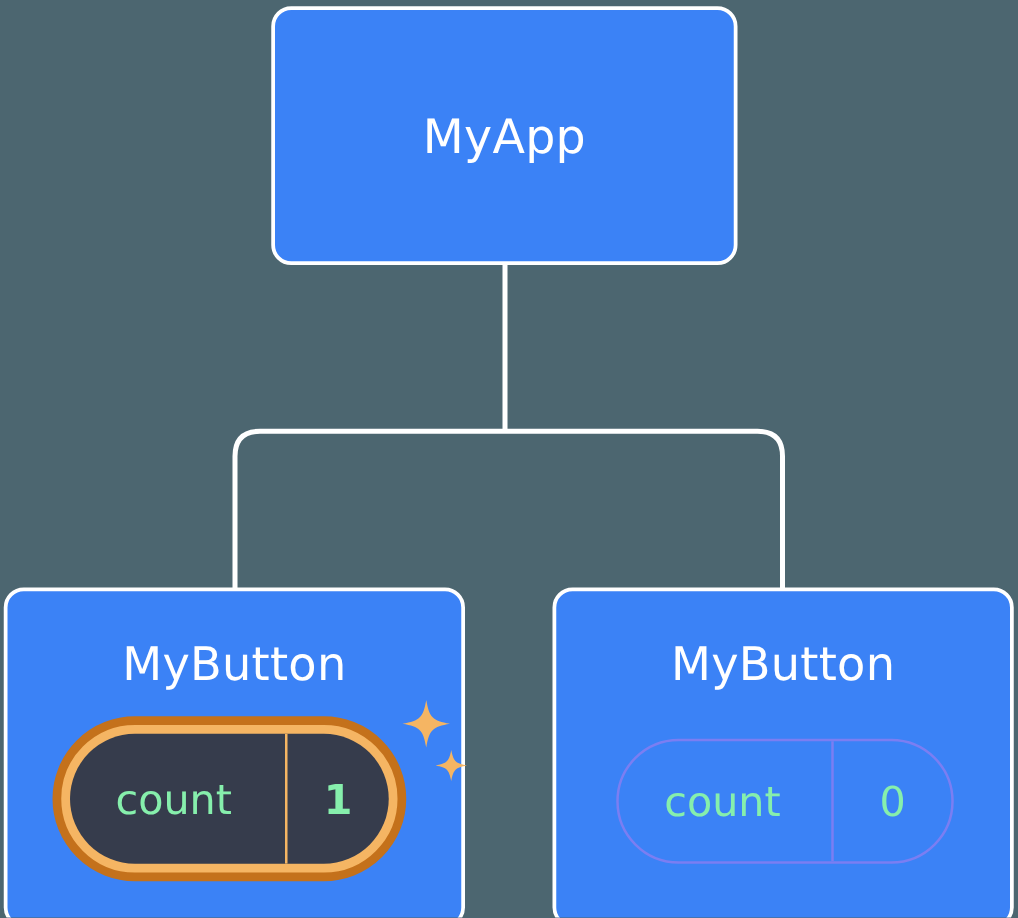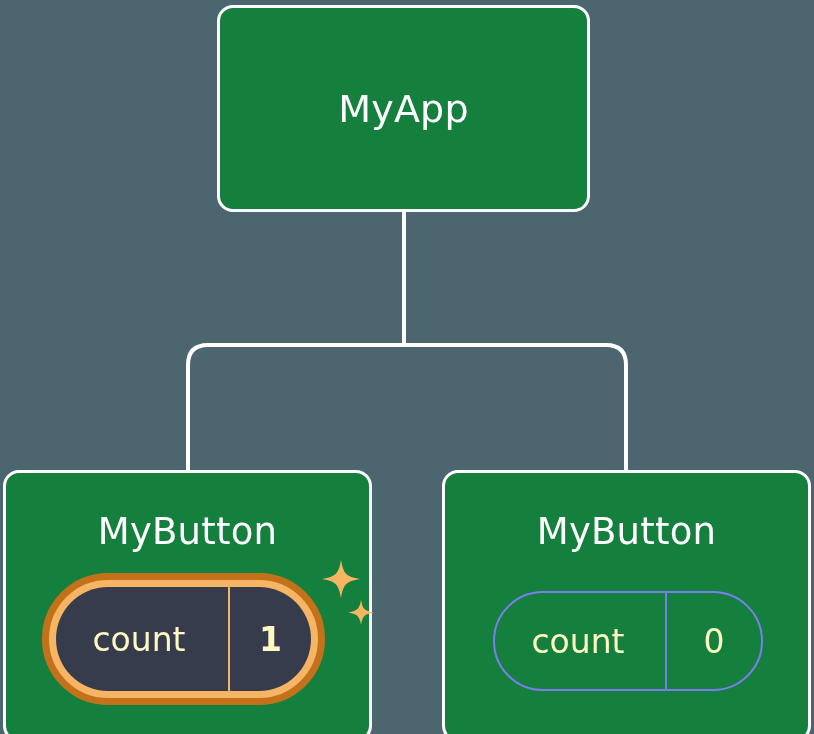--- a/index.html
+++ b/index.html
@@ -29,21 +29,21 @@
     left: 0;
     top: 0;
     width: 814px;
     height: 734px;
     pointer-events: none;
   }
 
   
   .node-card {
     position: absolute;
-    background: #15803d;
+    background: #3b82f6;
     border: 3px solid #ffffff;
     border-radius: 16px;
     display: flex;
     flex-direction: column;
     align-items: center;
   }
 
   #node-myapp {
     left: 217px;
     top: 5px;
@@ -86,21 +86,21 @@
     align-items: stretch;
     border-radius: 999px;
   }
 
   .badge-key, .badge-val {
     display: flex;
     align-items: center;
     justify-content: center;
     font-size: 33px;
     line-height: 1;
-    color: #fef9c3;
+    color: #86efac;
     white-space: nowrap;
   }
 
   .badge-divider {
     width: 2px;
     flex: 0 0 2px;
     align-self: stretch;
   }
 
   

